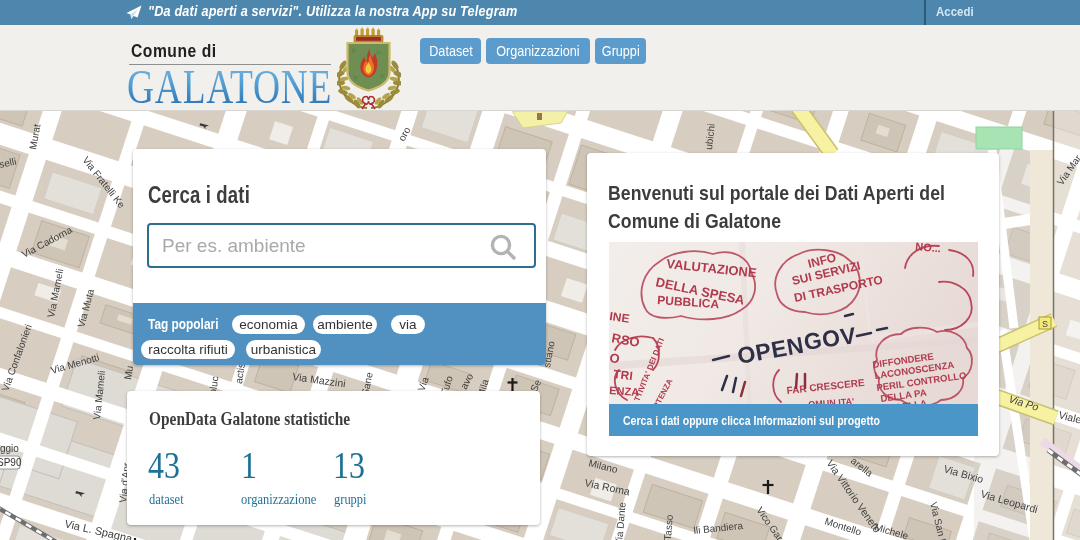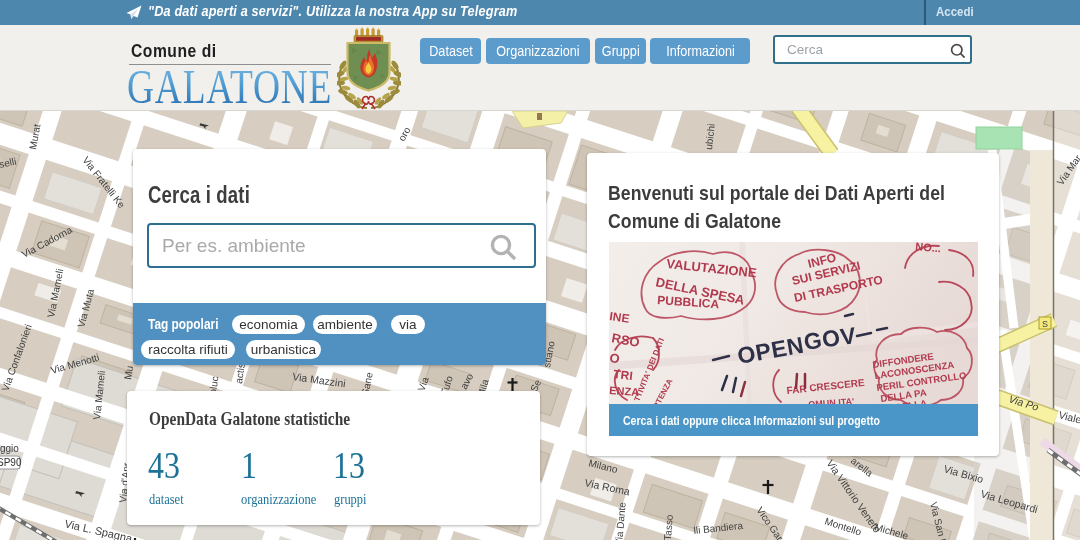--- a/index.html
+++ b/index.html
@@ -493,28 +493,20 @@
     <path d="M31.5 50.5 C26 49.5 23 44.5 23.3 39.5 C23.6 35.5 25.5 32.5 27.5 29 C27.2 33 29 34.3 30.2 32 C29.6 28 30.6 24.8 32.8 21.5 C32.2 25.8 34.2 27.8 35.2 31 C36.2 28.3 37.8 28.6 37.2 25.5 C39.8 29.5 40.8 34 40.3 38 C39.8 44.5 37 49.5 31.5 50.5 Z" fill="#c33a28"></path>
     <path d="M31.5 48.5 C27.8 47.6 26 44 26.3 40.5 C26.6 37.5 28 35 29.5 32.8 C29.6 35.6 31 36.3 31.8 34.3 C31.6 31.6 32.2 29.6 33.6 27.5 C33.4 30.6 34.8 32.3 35.6 34.8 C36.6 37 37.3 39 37 41 C36.6 45.5 34.8 47.8 31.5 48.5 Z" fill="#e8702a"></path>
     <path d="M31.5 46.5 C29.3 45.9 28.3 43.8 28.6 41.5 C28.9 39.5 30 37.8 31.5 35.5 C33 37.8 34.1 39.5 34.4 41.5 C34.7 43.8 33.7 45.9 31.5 46.5 Z" fill="#f5cb3f"></path>
 
     <path d="M27 70 q-3 3 0 6 q4 3 4.5 -2 q0.5 5 4.5 2 q3 -3 0 -6 q-4 -2 -4.5 3 q-0.5 -5 -4.5 -3 z" fill="none" stroke="#b03030" stroke-width="1.6"></path>
     <path d="M29 76 l-4 6 M34 76 l4 6" stroke="#b03030" stroke-width="1.6" fill="none"></path>
   </svg>
   <div class="navbtn" style="left:420px;width:61px;"><span>Dataset</span></div>
   <div class="navbtn" style="left:486px;width:104px;"><span>Organizzazioni</span></div>
   <div class="navbtn" style="left:595px;width:51px;"><span>Gruppi</span></div>
-  <div class="navbtn" style="left:650px;width:100px;"><span>Informazioni</span></div>
-  <div id="search1">
-      <span>Cerca</span>
-    <svg class="abs" style="left:175px;top:6px" width="16" height="16" viewBox="0 0 16 16">
-        <circle cx="6.8" cy="6.8" r="5.2" fill="none" stroke="#4a4a4a" stroke-width="1.7"></circle>
-        <line x1="10.7" y1="10.7" x2="14.6" y2="14.6" stroke="#4a4a4a" stroke-width="1.7"></line>
-      </svg>
-  </div>
 </div>
 
 <div class="card" id="card1">
   <h2>Cerca i dati</h2>
   <div id="tagbar">
     <div class="lbl">Tag popolari</div>
     <div class="pill" style="left:99px;top:12px;width:73px;">economia</div>
     <div class="pill" style="left:180px;top:12px;width:64px;">ambiente</div>
     <div class="pill" style="left:258px;top:12px;width:34px;">via</div>
     <div class="pill" style="left:8px;top:37px;width:94px;">raccolta rifiuti</div>

